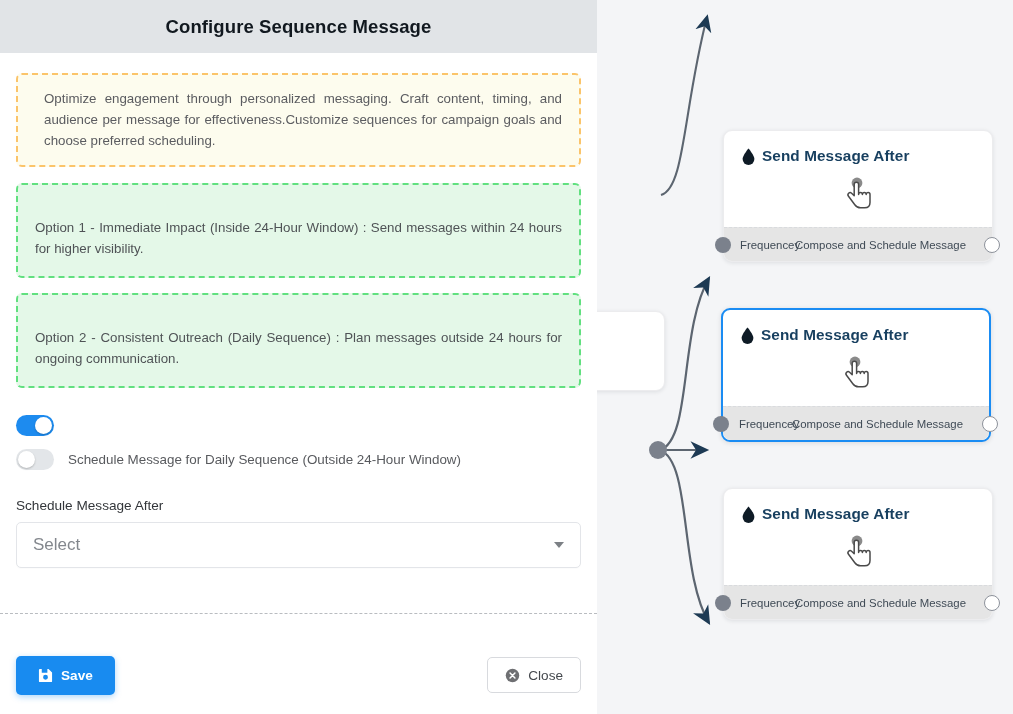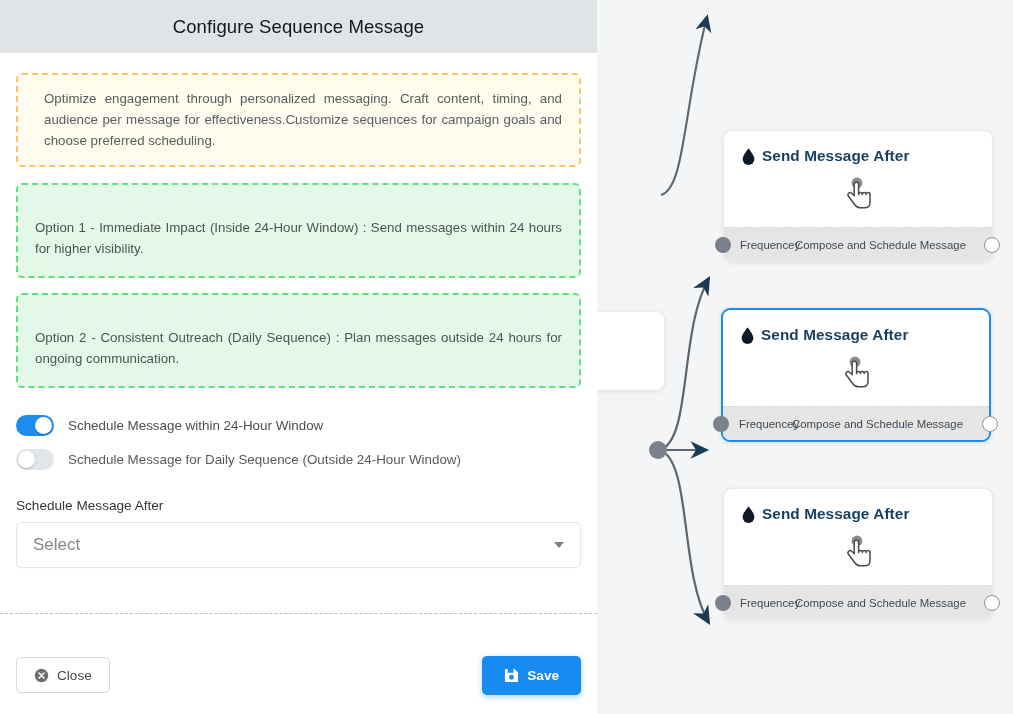--- a/index.html
+++ b/index.html
@@ -23,21 +23,21 @@
   }
   .panel-header {
     height: 53px;
     background: #e1e4e7;
     display: flex; align-items: center; justify-content: center;
     flex: 0 0 53px;
   }
   .panel-header h1 {
     margin: 0;
     font-size: 18.5px;
-    font-weight: normal;
+    font-weight: bold;
     color: #11181f;
     letter-spacing: .1px;
   }
   .panel-body {
     flex: 1 1 auto;
     padding: 20px 16px 0 16px;
     overflow: hidden;
   }
 
   .callout {
@@ -262,21 +262,20 @@
       <div class="callout info">Optimize engagement through personalized messaging. Craft content, timing, and audience per message for effectiveness.Customize sequences for campaign goals and choose preferred scheduling.</div>
 
       <div class="callout ok">Option 1 - Immediate Impact (Inside 24-Hour Window) : Send messages within 24 hours for higher visibility.</div>
 
       <div class="callout ok second">Option 2 - Consistent Outreach (Daily Sequence) : Plan messages outside 24 hours for ongoing communication.</div>
 
       <div class="switch-row first">
         <div class="switch on">
           <div class="knob"></div>
         </div>
-        <span class="switch-label">Schedule Message within 24-Hour Window</span>
       </div>
 
       <div class="switch-row">
         <div class="switch">
           <div class="knob"></div>
         </div>
         <span class="switch-label">Schedule Message for Daily Sequence (Outside 24-Hour Window)</span>
       </div>
 
       <div class="field-block">
@@ -285,37 +284,37 @@
           <span class="value">Select</span>
           <span class="caret"></span>
         </div>
       </div>
 
     </div>
 
     <hr class="panel-divider">
 
     <div class="panel-footer">
+      <button class="btn btn-save">
+        <span>
+          <svg class="icon-save" viewBox="0 0 16 16" fill="#ffffff" aria-hidden="true">
+            <path d="M2 1h9.2L15 4.8V14a1 1 0 0 1-1 1H2a1 1 0 0 1-1-1V2a1 1 0 0 1 1-1zm2 0v4h6V1H4zm4 6.2a2.6 2.6 0 1 0 0 5.2 2.6 2.6 0 0 0 0-5.2z"></path>
+          </svg>
+        </span>
+        <span>Save</span>
+      </button>
+
       <button class="btn btn-close">
         <span>
           <svg class="icon-close" viewBox="0 0 16 16" aria-hidden="true">
             <circle cx="8" cy="8" r="7.2" fill="#6e6f72"></circle>
             <path d="M5.4 5.4l5.2 5.2M10.6 5.4l-5.2 5.2" stroke="#ffffff" stroke-width="1.6" stroke-linecap="round"></path>
           </svg>
         </span>
         <span>Close</span>
-      </button>
-
-      <button class="btn btn-save">
-        <span>
-          <svg class="icon-save" viewBox="0 0 16 16" fill="#ffffff" aria-hidden="true">
-            <path d="M2 1h9.2L15 4.8V14a1 1 0 0 1-1 1H2a1 1 0 0 1-1-1V2a1 1 0 0 1 1-1zm2 0v4h6V1H4zm4 6.2a2.6 2.6 0 1 0 0 5.2 2.6 2.6 0 0 0 0-5.2z"></path>
-          </svg>
-        </span>
-        <span>Save</span>
       </button>
     </div>
 
   </div>
 
   <div class="canvas">
 
     <svg class="edges" viewBox="0 0 416 714" aria-hidden="true">
       <defs>
         <marker id="arrow" markerWidth="9" markerHeight="9" refX="7" refY="4.5" orient="auto">

